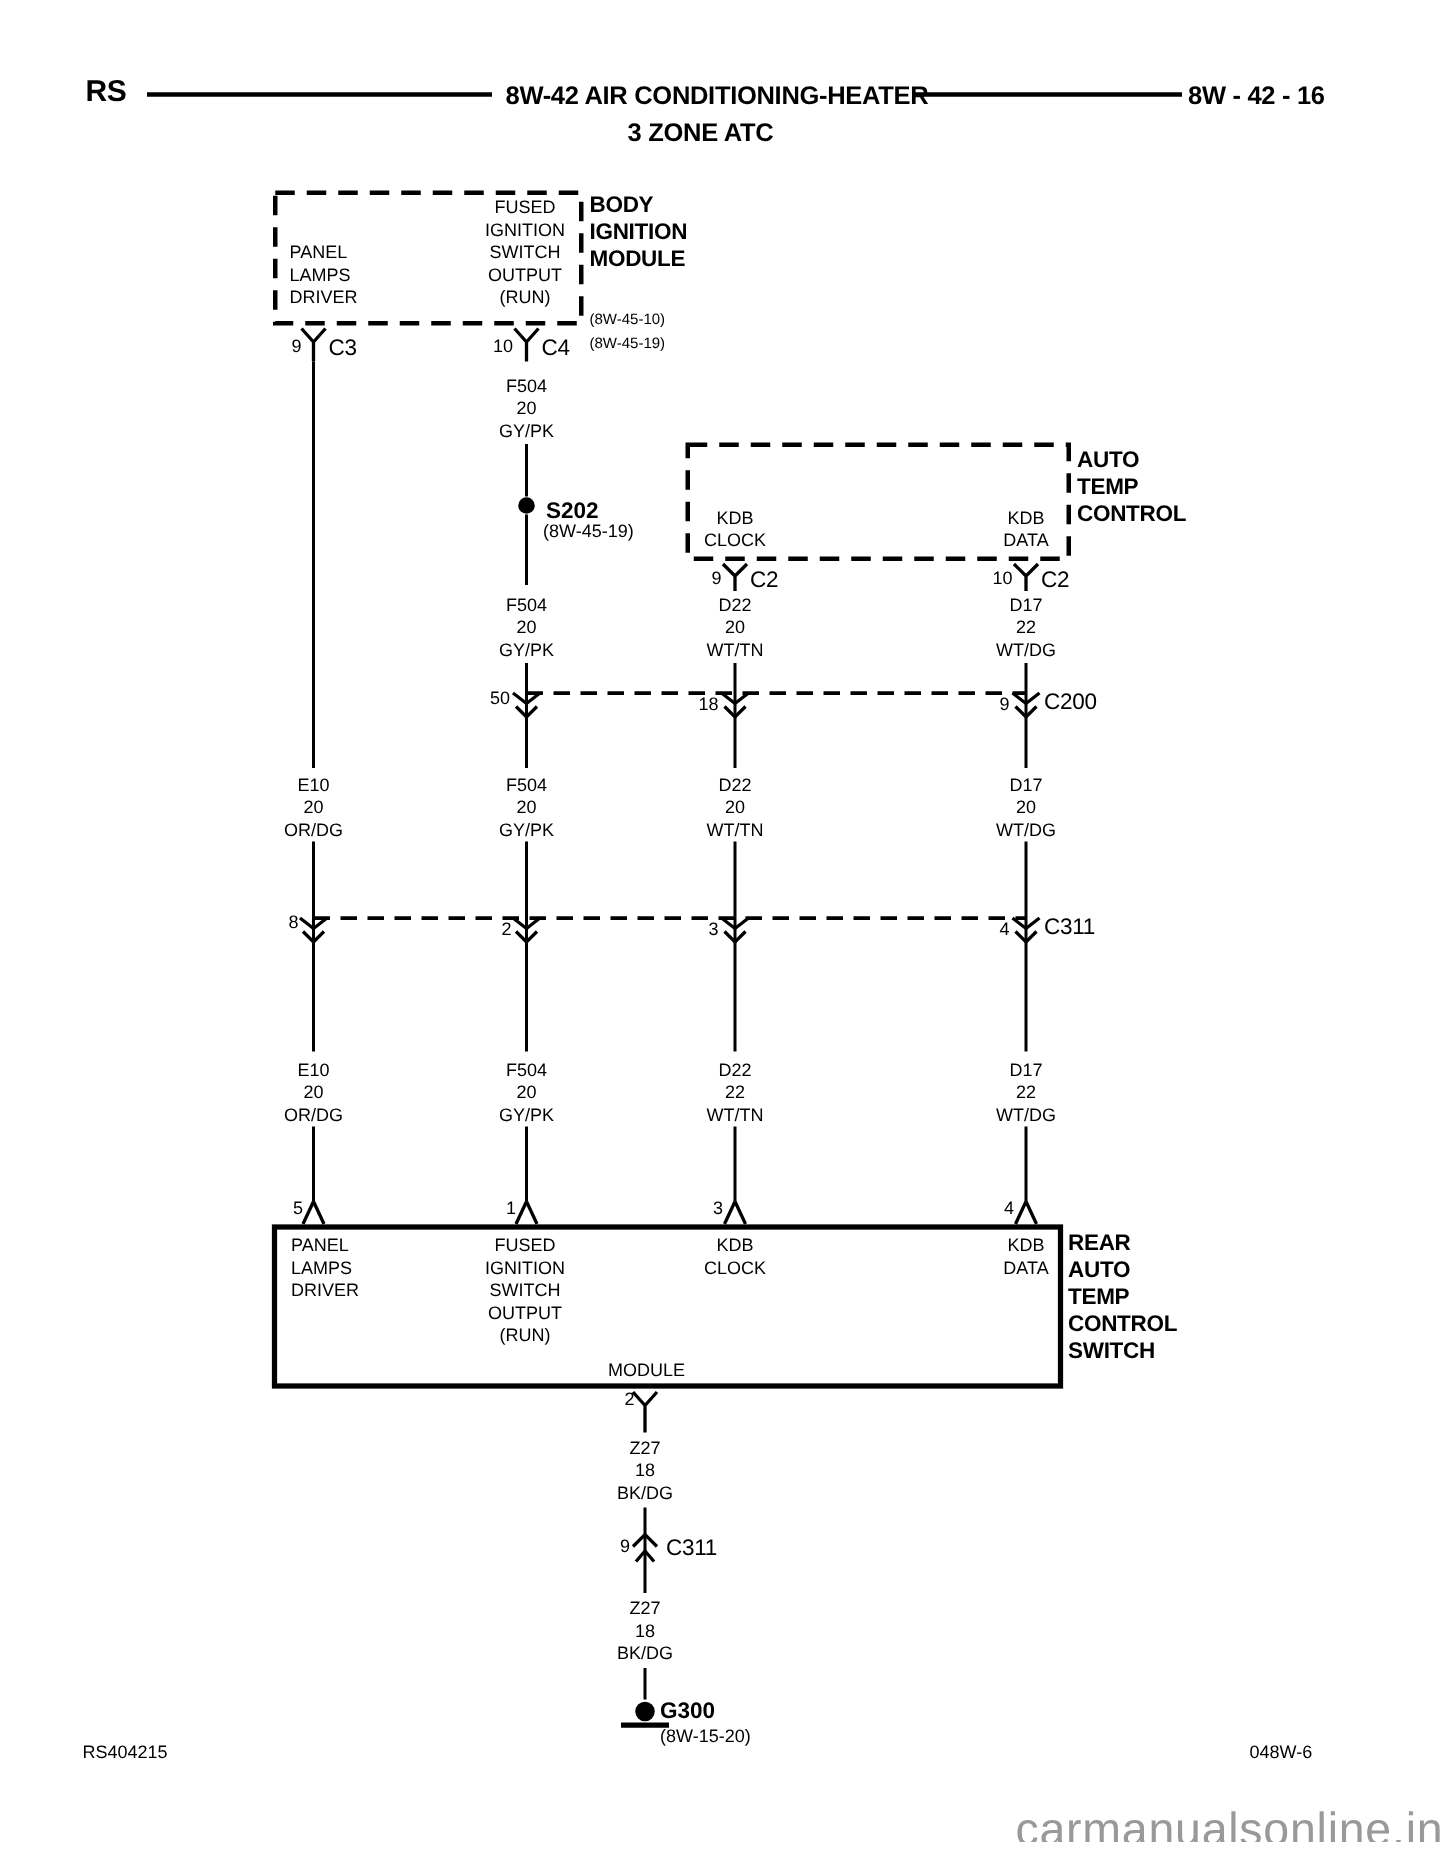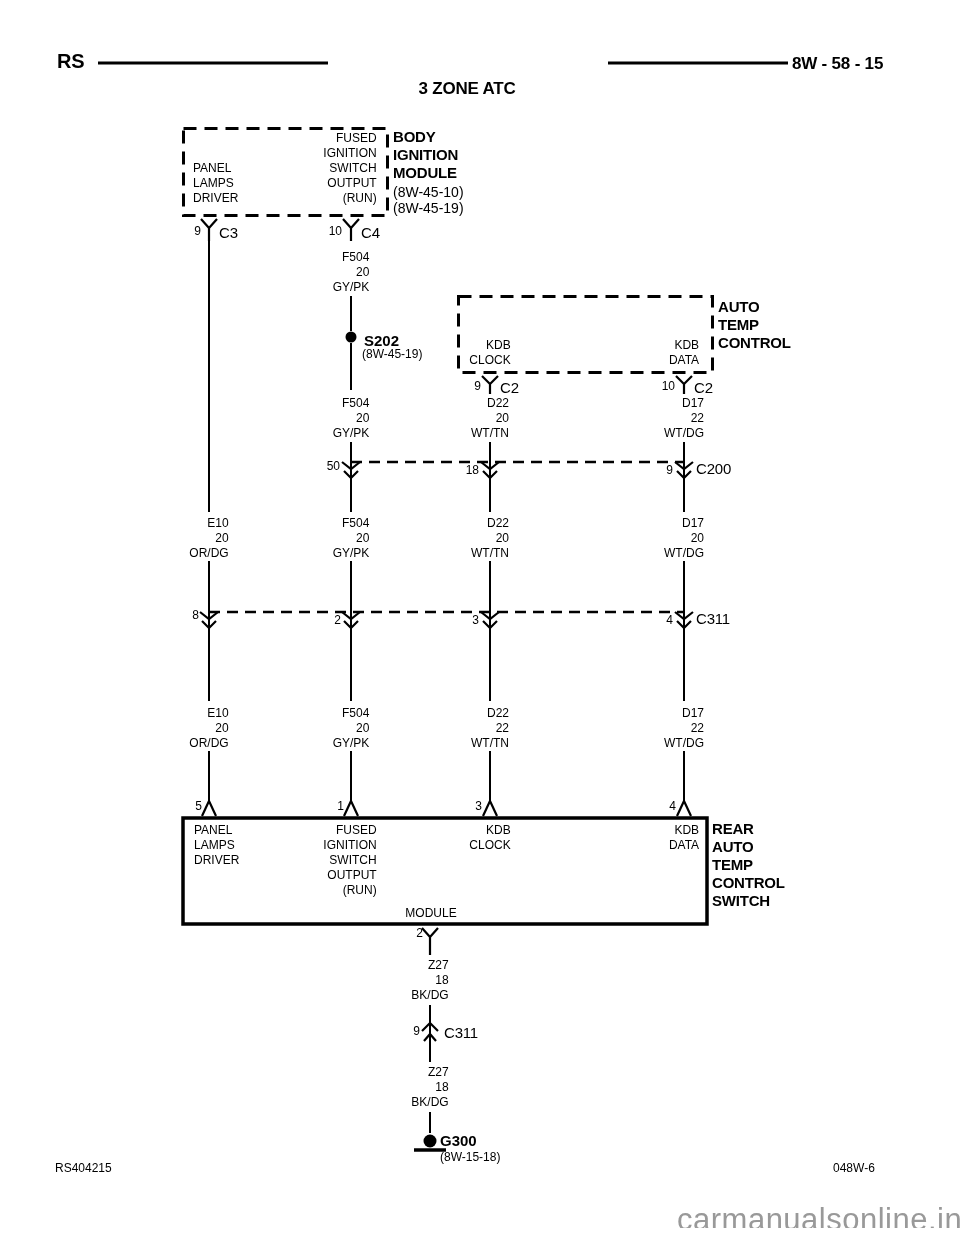--- a/index.html
+++ b/index.html
@@ -1,24 +1,24 @@
 <!DOCTYPE html>
 <html><head>
 <meta charset="utf-8">
 <style>
   html,body{margin:0;padding:0;background:#fff;}
   .page{position:relative;width:960px;height:1228px;background:#fff;overflow:hidden;
         font-family:"Liberation Sans",sans-serif;color:#000;}
   .gfx{position:absolute;left:0;top:0;}
   .lbl{position:absolute;font-size:12px;line-height:15px;white-space:pre-line;}
-  .ctr{text-align:right;transform:translateX(-50%);}
+  .ctr{text-align:center;transform:translateX(-50%);}
   .pin{transform:translate(-100%,-50%);}
   .cname{font-weight:normal;font-size:15px;transform:translateY(-50%);letter-spacing:-0.2px;}
   .mod{font-weight:bold;font-size:15px;line-height:18px;letter-spacing:-0.2px;}
-  .refs{font-size:14px;line-height:16px;}
+  .refs{font-size:10px;line-height:16px;margin-top:22px;}
   .b{font-weight:bold;letter-spacing:-0.2px;}
   .h17{font-size:17px;line-height:19px;}
   .h20{font-size:20px;line-height:22px;}
   .splice-name{font-weight:bold;font-size:15px;}
   .watermark{font-size:31px;line-height:34px;color:#999;letter-spacing:0.5px;white-space:nowrap;}
 </style>
 </head>
 <body>
 
 <div class="page">
@@ -83,21 +83,22 @@
 
     <circle cx="351" cy="337" r="5.5" fill="#000"></circle>
 
     <g>
       <circle cx="430" cy="1141" r="6.5" fill="#000"></circle>
       <path d="M414 1150 H446" stroke="#000" stroke-width="3.5"></path>
     </g>
   </svg>
 
   <div class="lbl b h20" style="left:57px;top:50px">RS</div>
-  <div class="lbl b h17" style="left:792px;top:54px">8W - 58 - 15</div>
+  <div class="lbl b h17" style="left:337px;top:54px">8W-42 AIR CONDITIONING-HEATER</div>
+  <div class="lbl b h17" style="left:792px;top:54px">8W - 42 - 16</div>
   <div class="lbl b h17 ctr" style="left:467px;top:79px">3 ZONE ATC</div>
 
   <div class="lbl" style="left:193px;top:161px">PANEL
 LAMPS
 DRIVER</div>
   <div class="lbl ctr" style="left:350px;top:131px">FUSED
 IGNITION
 SWITCH
 OUTPUT
 (RUN)</div>
@@ -203,19 +204,19 @@
 
   <div class="lbl ctr" style="left:430px;top:958px">Z27
 18
 BK/DG</div>
   <div class="lbl pin" style="left:420px;top:1031px">9</div>
   <div class="lbl cname" style="left:444px;top:1032px">C311</div>
   <div class="lbl ctr" style="left:430px;top:1065px">Z27
 18
 BK/DG</div>
   <div class="lbl splice-name" style="left:440px;top:1133px">G300</div>
-  <div class="lbl" style="left:440px;top:1150px">(8W-15-18)</div>
+  <div class="lbl" style="left:440px;top:1150px">(8W-15-20)</div>
 
   <div class="lbl" style="left:55px;top:1161px">RS404215</div>
   <div class="lbl" style="left:833px;top:1161px">048W-6</div>
   <div class="lbl watermark" style="left:677px;top:1203px">carmanualsonline.info</div>
 
 </div>
 
 </body></html>

